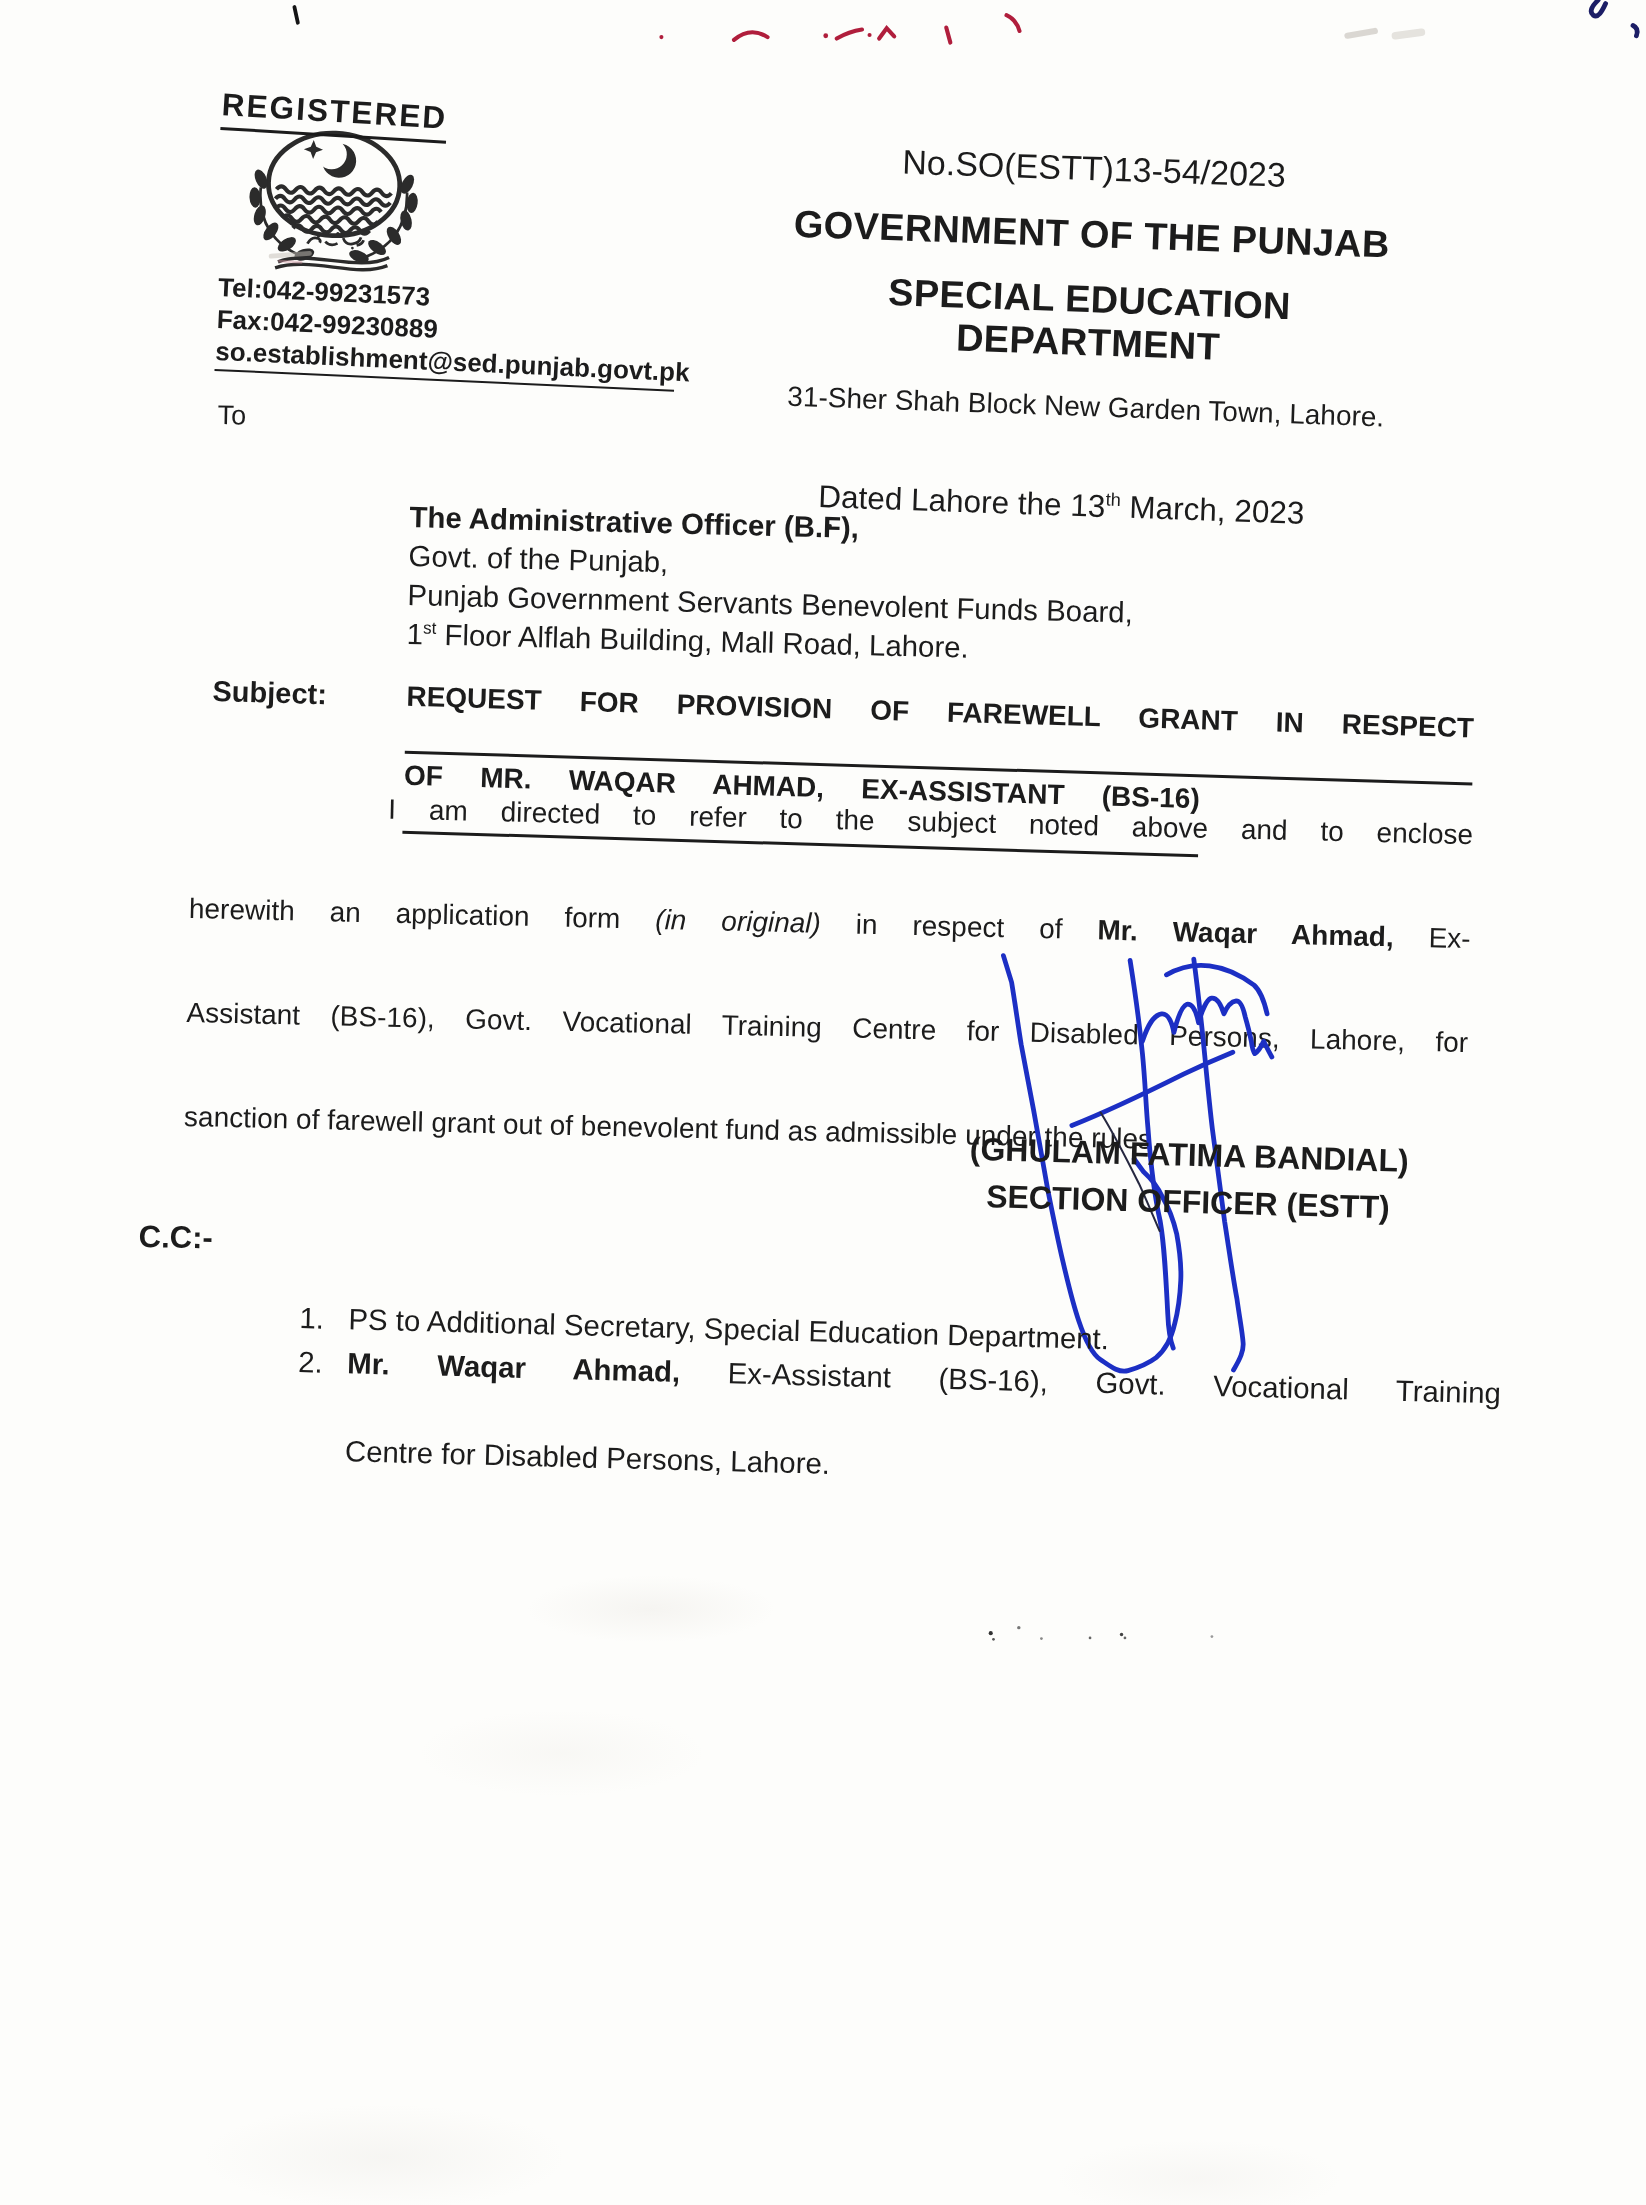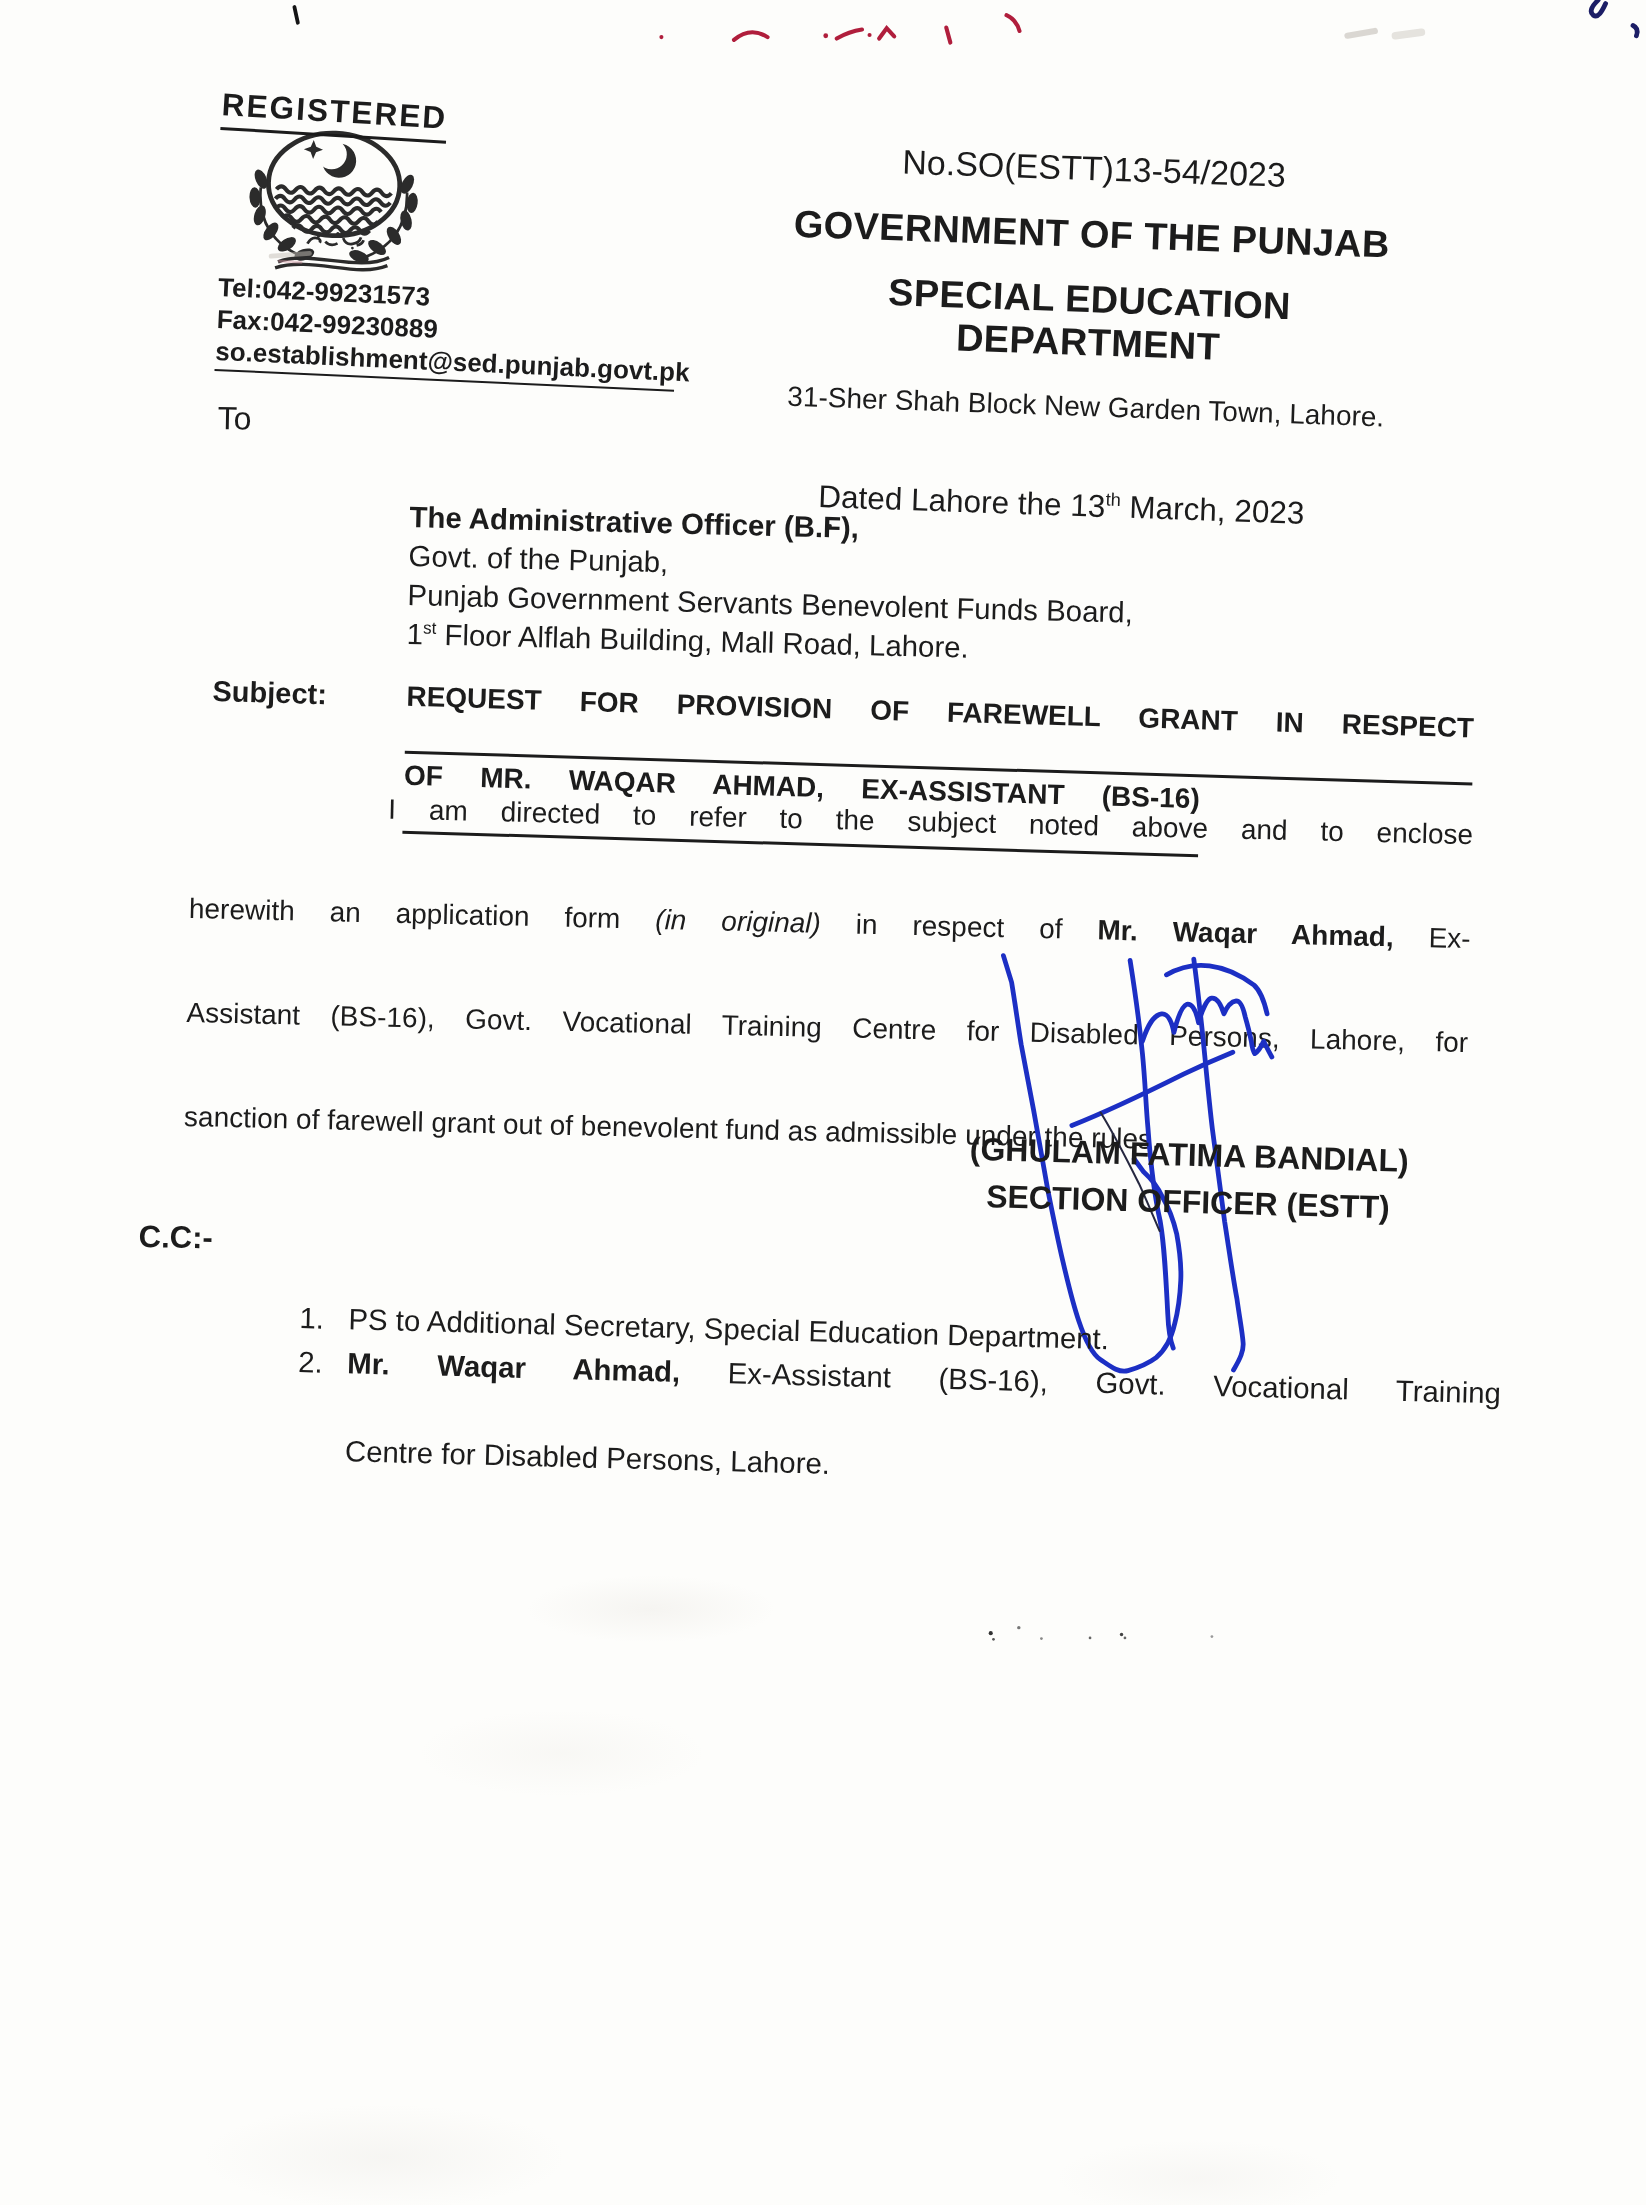--- a/index.html
+++ b/index.html
@@ -27,21 +27,21 @@
   
   .letterhead{left:773px;top:138px;width:644px;text-align:center;
     transform:rotate(2deg);transform-origin:left top;}
   .lh-ref{font-size:34px;margin-bottom:25px;}
   .lh-org{font-size:38px;font-weight:bold;letter-spacing:0.3px;margin-bottom:22px;}
   .lh-dept{font-size:38px;font-weight:bold;letter-spacing:0.3px;margin-bottom:27px;}
   .lh-addr{font-size:28px;}
   .dated{left:819px;top:478px;font-size:31.5px;transform:rotate(2deg);transform-origin:left top;}
   sup{font-size:58%;vertical-align:super;line-height:0;}
   
-  .salutation{left:218px;top:400px;font-size:32px;transform:rotate(1deg);transform-origin:left top;}
+  .salutation{left:218px;top:400px;font-size:27px;transform:rotate(1deg);transform-origin:left top;}
   .addressee{left:410px;top:497px;font-size:29.4px;line-height:39px;
     transform:rotate(1.4deg);transform-origin:left top;}
   .addressee .l1{font-weight:bold;}
   
   .subject-row{left:213px;top:675px;display:flex;transform:rotate(1.7deg);transform-origin:left top;}
   .subject-label{width:194px;flex:none;font-size:29px;font-weight:bold;}
   .subject-lines{width:1068px;font-size:28px;font-weight:bold;}
   .jline{text-align:justify;}
   .jline::after{content:"";display:inline-block;width:100%;height:0;}
   .subj-l1{border-bottom:3.4px solid var(--ink);padding-bottom:6.2px;margin-bottom:6.2px;}

